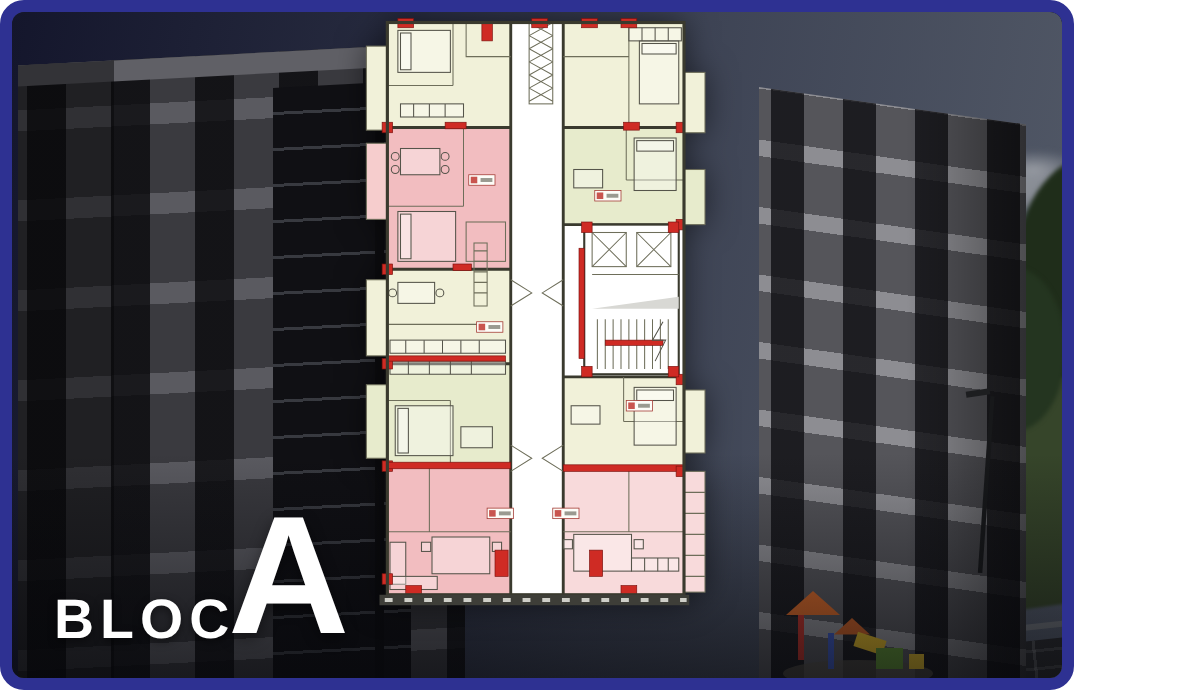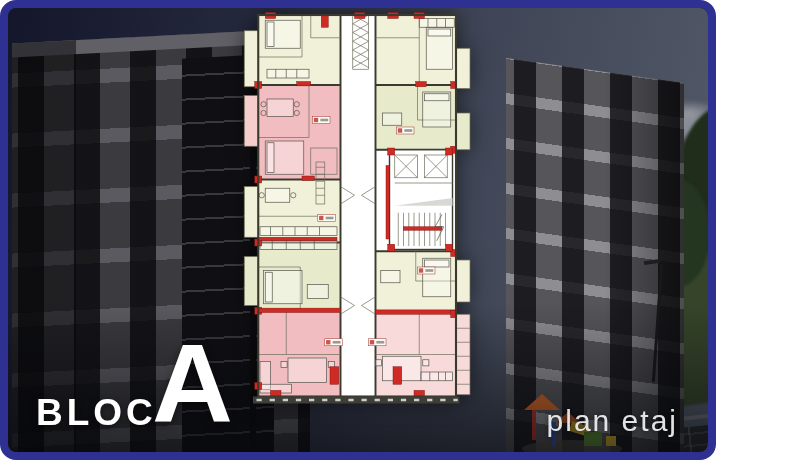--- a/index.html
+++ b/index.html
@@ -308,16 +308,15 @@
 
       <rect x="286" y="8" width="226" height="436" fill="none" stroke="#3a3a2e" stroke-width="2.4"></rect>
       <g>
         <rect x="280" y="444" width="236" height="8" fill="#3e3e38"></rect>
         <line x1="284" y1="448" x2="514" y2="448" stroke="#cfcfc8" stroke-width="3" stroke-dasharray="6 9"></line>
       </g>
     </svg>
 
     <div class="layer bloc-label">BLOC</div>
     <div class="layer block-letter">A</div>
-    <div class="layer caption">plan etaj</div>
 
   </div>
 </div>
 
 </body></html>

